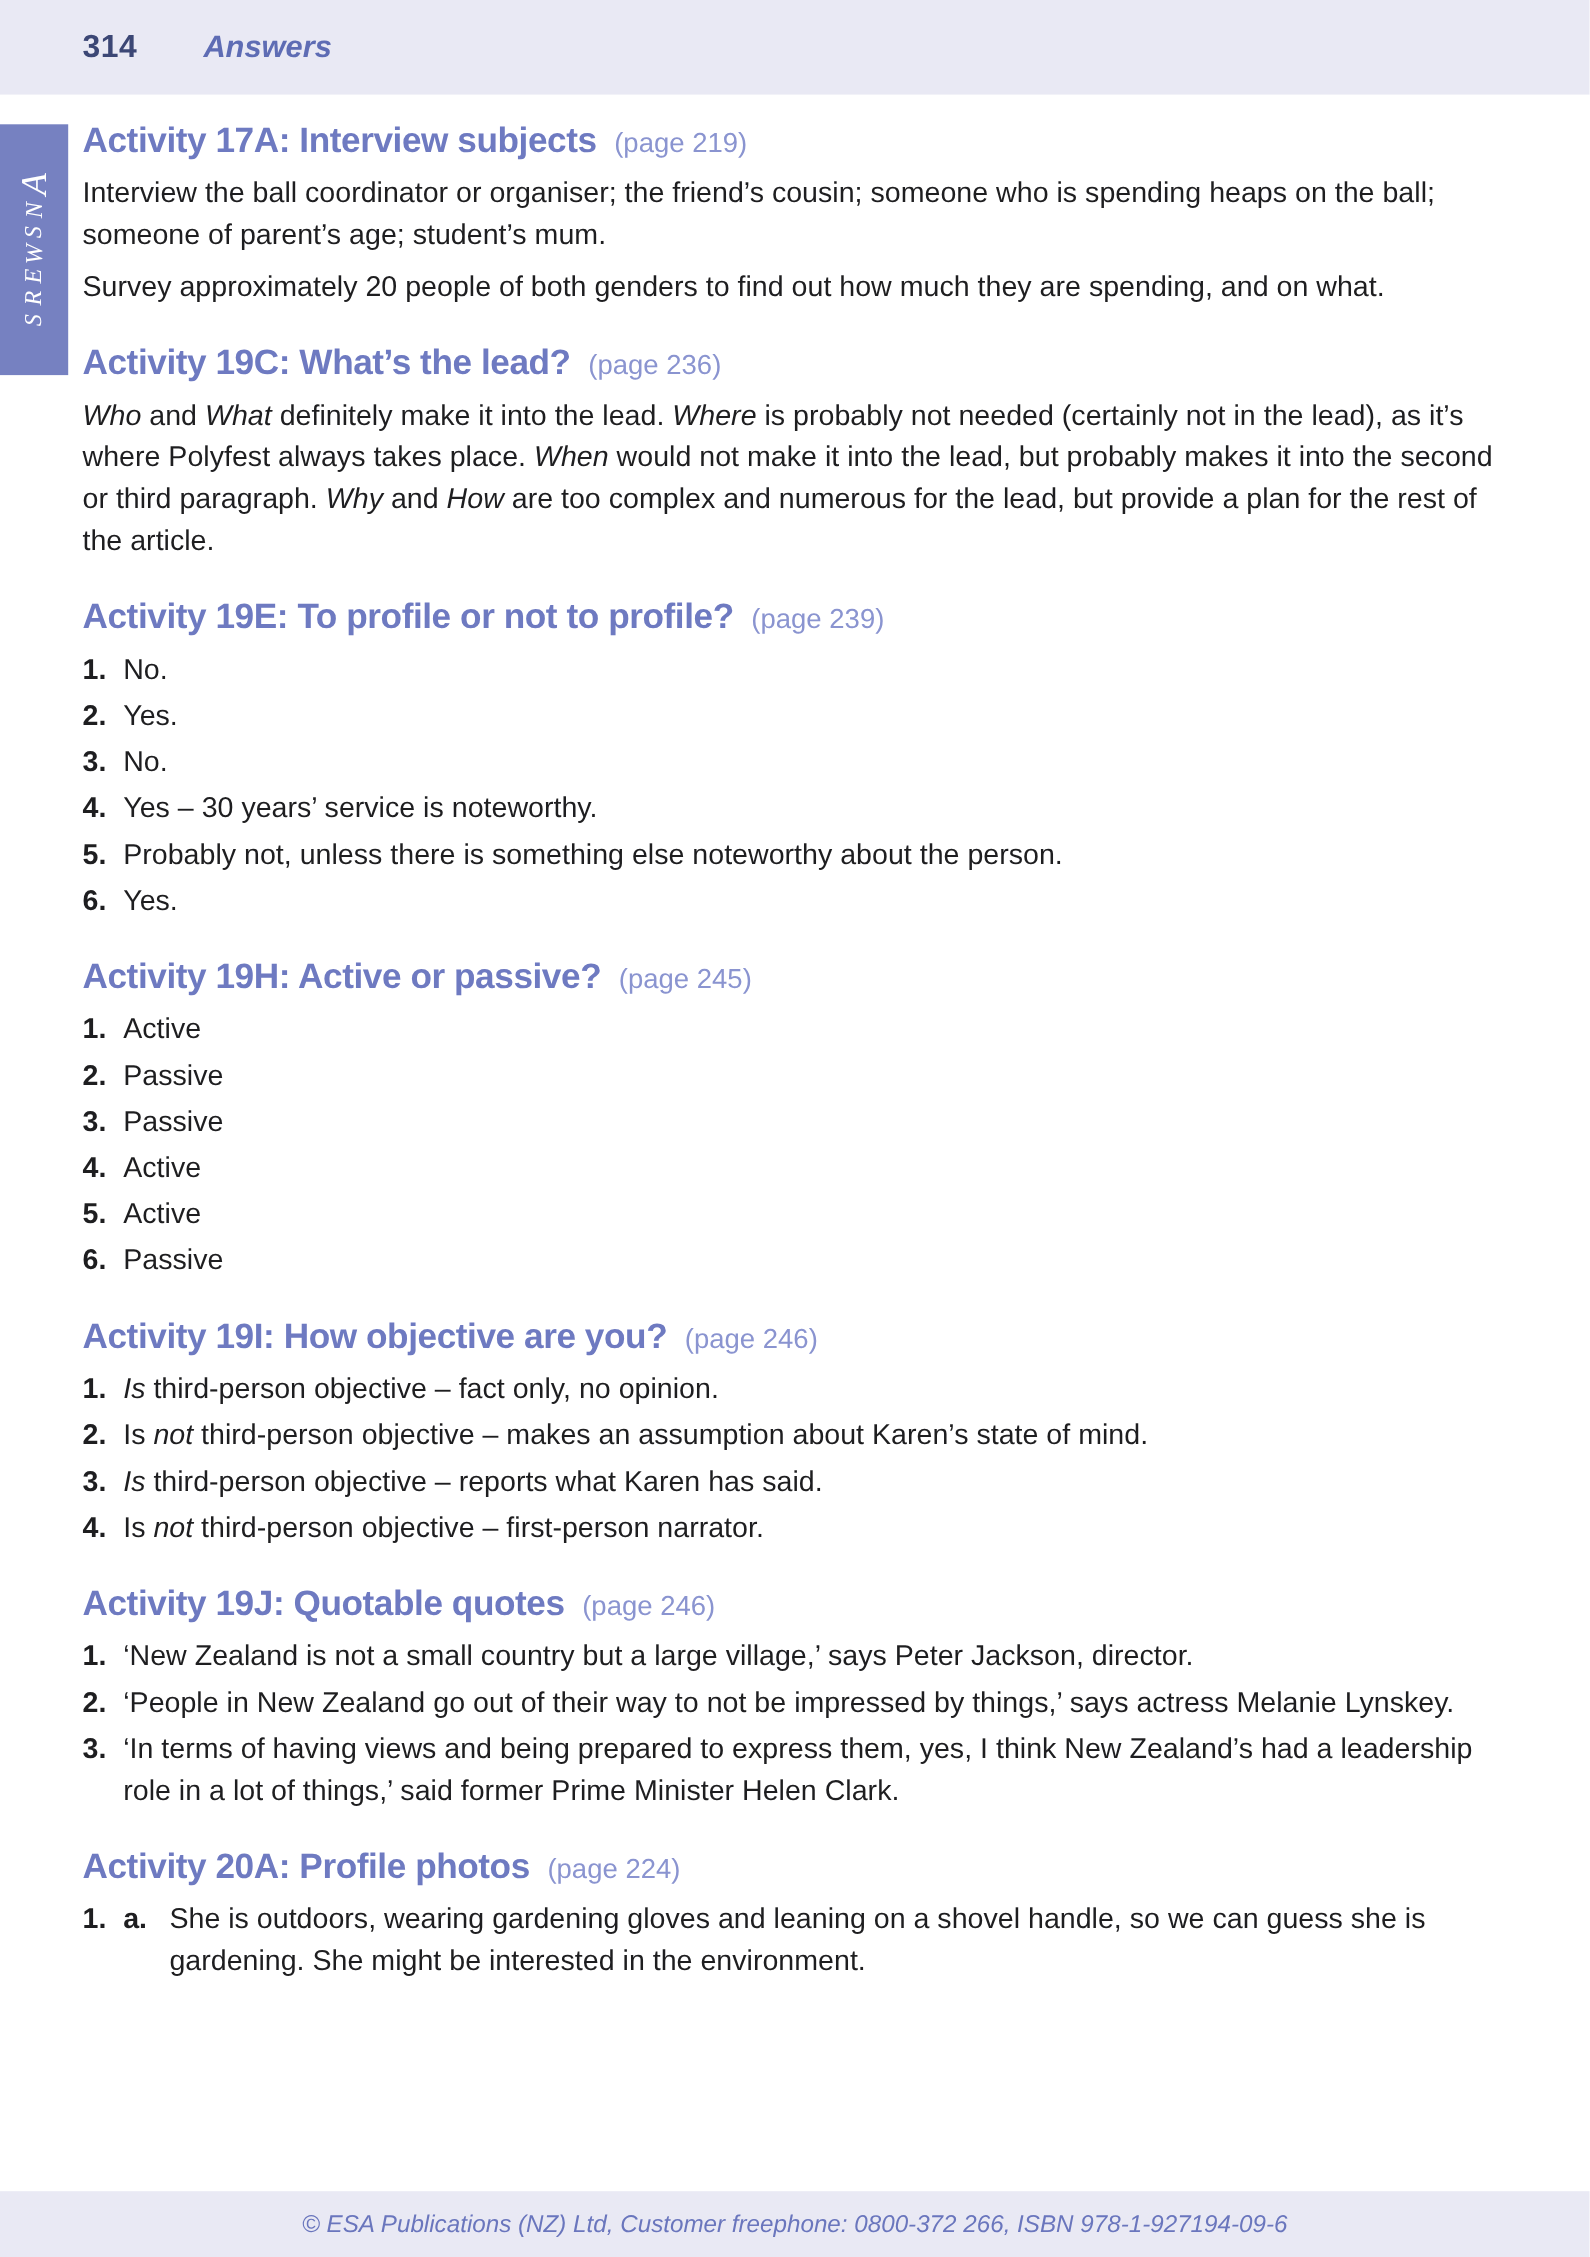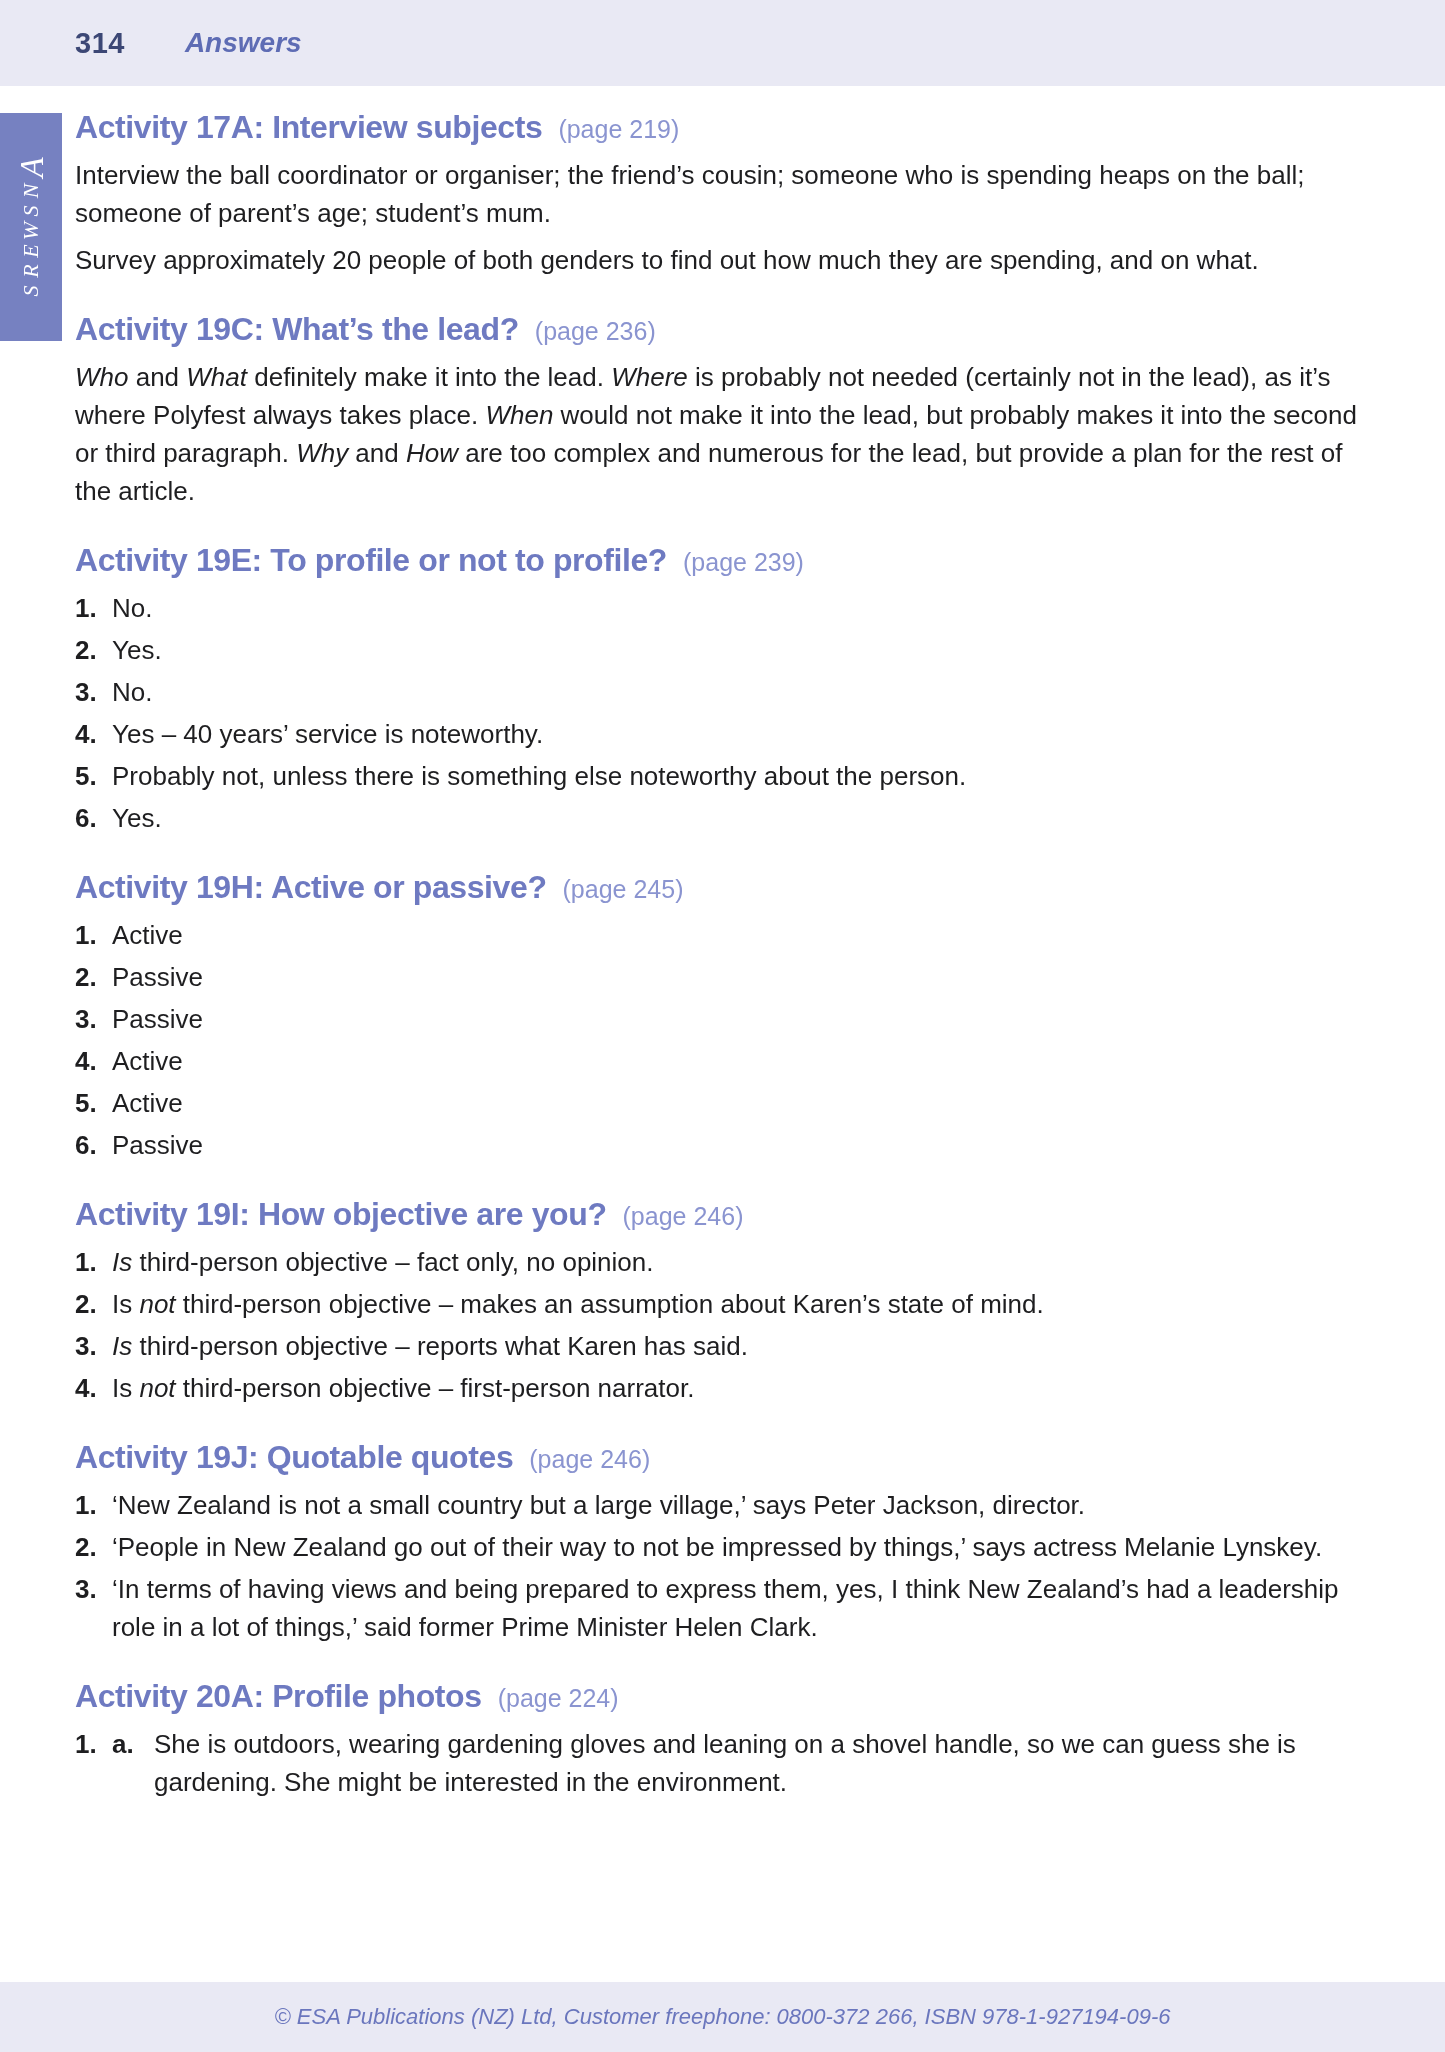--- a/index.html
+++ b/index.html
@@ -46,21 +46,21 @@
   .olist{margin-top:2px;}
   .item{
     display:flex;font-size:26px;line-height:38px;color:var(--body,#1e1e20);
     margin-bottom:4px;
   }
   .num{flex:0 0 37px;font-weight:bold;}
   .sub{flex:0 0 42px;font-weight:bold;}
   .itext{flex:1;}
   em{font-style:italic;}
   .page-footer{
-    bottom:0;height:70px;display:flex;align-items:center;justify-content:center;
+    bottom:0;height:60px;display:flex;align-items:center;justify-content:center;
   }
   .page-footer span{
     font-style:italic;font-size:22px;color:var(--foot,#6a76bd);
   }
 </style>
 </head>
 <body style="--band: #e9e9f4; --tab: #7681c1; --accent: #6e7ac1; --pref: #8a94d0; --hnum: #3c4775; --htitle: #5e6cb4; --body: #1e1e20; --foot: #6a76bd;">
 
 <header class="band page-header">
   <span class="pgnum">314</span>
@@ -99,21 +99,21 @@
         <div class="item">
           <span class="num">2.</span>
           <span class="itext">Yes.</span>
         </div>
         <div class="item">
           <span class="num">3.</span>
           <span class="itext">No.</span>
         </div>
         <div class="item">
           <span class="num">4.</span>
-          <span class="itext">Yes – 40 years’ service is noteworthy.</span>
+          <span class="itext">Yes – 30 years’ service is noteworthy.</span>
         </div>
         <div class="item">
           <span class="num">5.</span>
           <span class="itext">Probably not, unless there is something else noteworthy about the person.</span>
         </div>
         <div class="item">
           <span class="num">6.</span>
           <span class="itext">Yes.</span>
         </div>
       </div>

